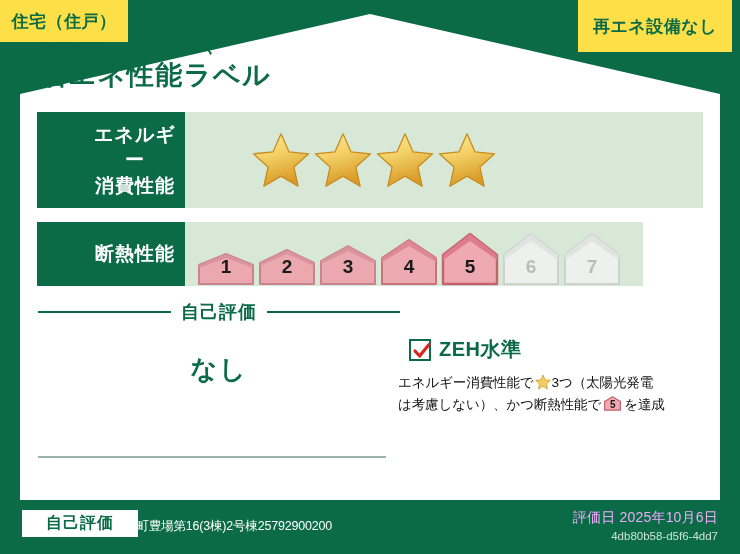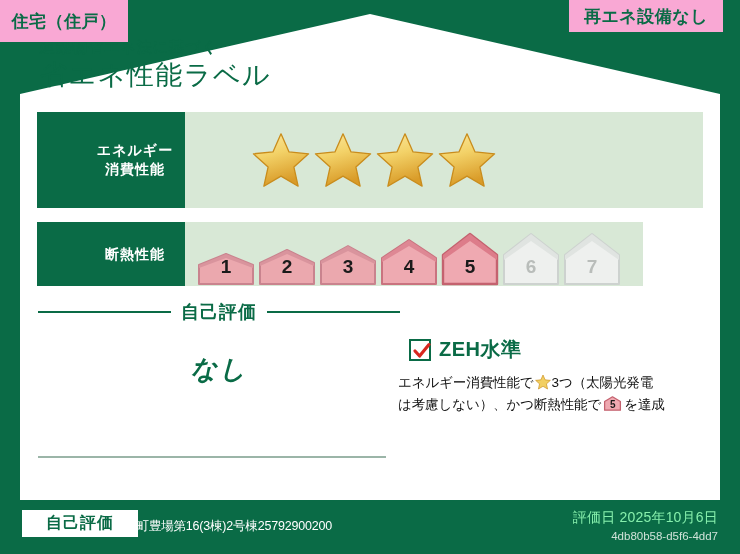--- a/index.html
+++ b/index.html
@@ -11,30 +11,30 @@
   }
   #label-root {
     position: relative;
     width: 740px; height: 554px;
     background: #0a6b46;
   }
 
   
   .corner-tag {
     position: absolute;
-    background: #f9a8d4;
+    background: #fde047;
     color: #0a6b46;
     font-weight: bold;
     font-size: 17px;
     letter-spacing: 0.5px;
     display: flex; align-items: center; justify-content: center;
     z-index: 40;
   }
   #tag-left  { left: 0;  top: 0; width: 128px; height: 42px; }
-  #tag-right { right: 17px; top: 0; width: 154px; height: 32px; }
+  #tag-right { right: 8px; top: 0; width: 154px; height: 52px; }
 
   
   #house-roof {
     position: absolute;
     left: 20px; top: 14px;
     width: 700px; height: 86px;
     z-index: 5;
   }
   #house-box {
     position: absolute;
@@ -58,35 +58,35 @@
     text-align: left;
     z-index: 20;
     color: #0a6b46;
     padding-left: 40px;
   }
   #title-sub {
     font-size: 15px; font-weight: bold; letter-spacing: 1px;
     line-height: 1.2;
   }
   #title-main {
-    font-size: 27px; font-weight: normal; letter-spacing: 1.5px;
+    font-size: 27px; font-weight: bold; letter-spacing: 1.5px;
     line-height: 1.25; margin-top: 3px;
   }
 
   
   .metric-row { position: absolute; display: flex; }
   #row-energy { left: 17px; top: 18px; width: 666px; height: 96px; }
   #row-insul  { left: 17px; top: 128px; width: 606px; height: 64px; }
 
   .metric-label {
     width: 148px;
     background: #0a6b46;
     color: #ffffff;
     font-weight: bold;
-    font-size: 14px;
+    font-size: 19px;
     letter-spacing: 1px;
     line-height: 1.35;
     display: flex; align-items: center; justify-content: center;
     text-align: center;
     flex: 0 0 148px;
     padding-left: 48px;
   }
   .metric-value {
     flex: 1 1 auto;
     background: #d8e8d6;
@@ -121,21 +121,20 @@
     color: #0a6b46;
   }
   #cost-header .rule { flex: 1 1 auto; height: 2px; background: #0a6b46; }
   #cost-header .txt { font-size: 18px; font-weight: bold; letter-spacing: 1px; white-space: nowrap; }
 
   #cost-value {
     position: absolute; left: 18px; top: 258px; width: 362px;
     text-align: center;
     font-size: 26px; font-weight: bold; color: #0a6b46;
     letter-spacing: 2px;
-    font-style: italic;
   }
   #cost-rule-bottom {
     position: absolute; left: 18px; top: 362px; width: 348px;
     height: 2px; background: #9bb5a8;
   }
 
   
   #zeh-block { position: absolute; left: 378px; top: 242px; width: 300px; }
   #zeh-head { display: flex; align-items: center; gap: 8px; margin-left: 11px; }
   .check-box {
@@ -170,21 +169,21 @@
     background: #ffffff; color: #0a6b46;
     font-size: 16px; font-weight: bold; letter-spacing: 1px;
     padding: 3px 24px;
   }
   #eval-name {
     position: absolute; left: 112px; top: 18px;
     color: #ffffff; font-size: 12.5px; letter-spacing: -0.2px;
   }
   #eval-date {
     position: absolute; right: 22px; top: 9px;
-    color: #86efac; font-size: 14px; text-align: right; letter-spacing: 0.2px;
+    color: #f0abfc; font-size: 14px; text-align: right; letter-spacing: 0.2px;
   }
   #eval-id {
     position: absolute; right: 22px; top: 30px;
     color: #cfe2d8; font-size: 11.5px; text-align: right;
   }
 </style>
 </head>
 <body>
 
 <div id="label-root">

